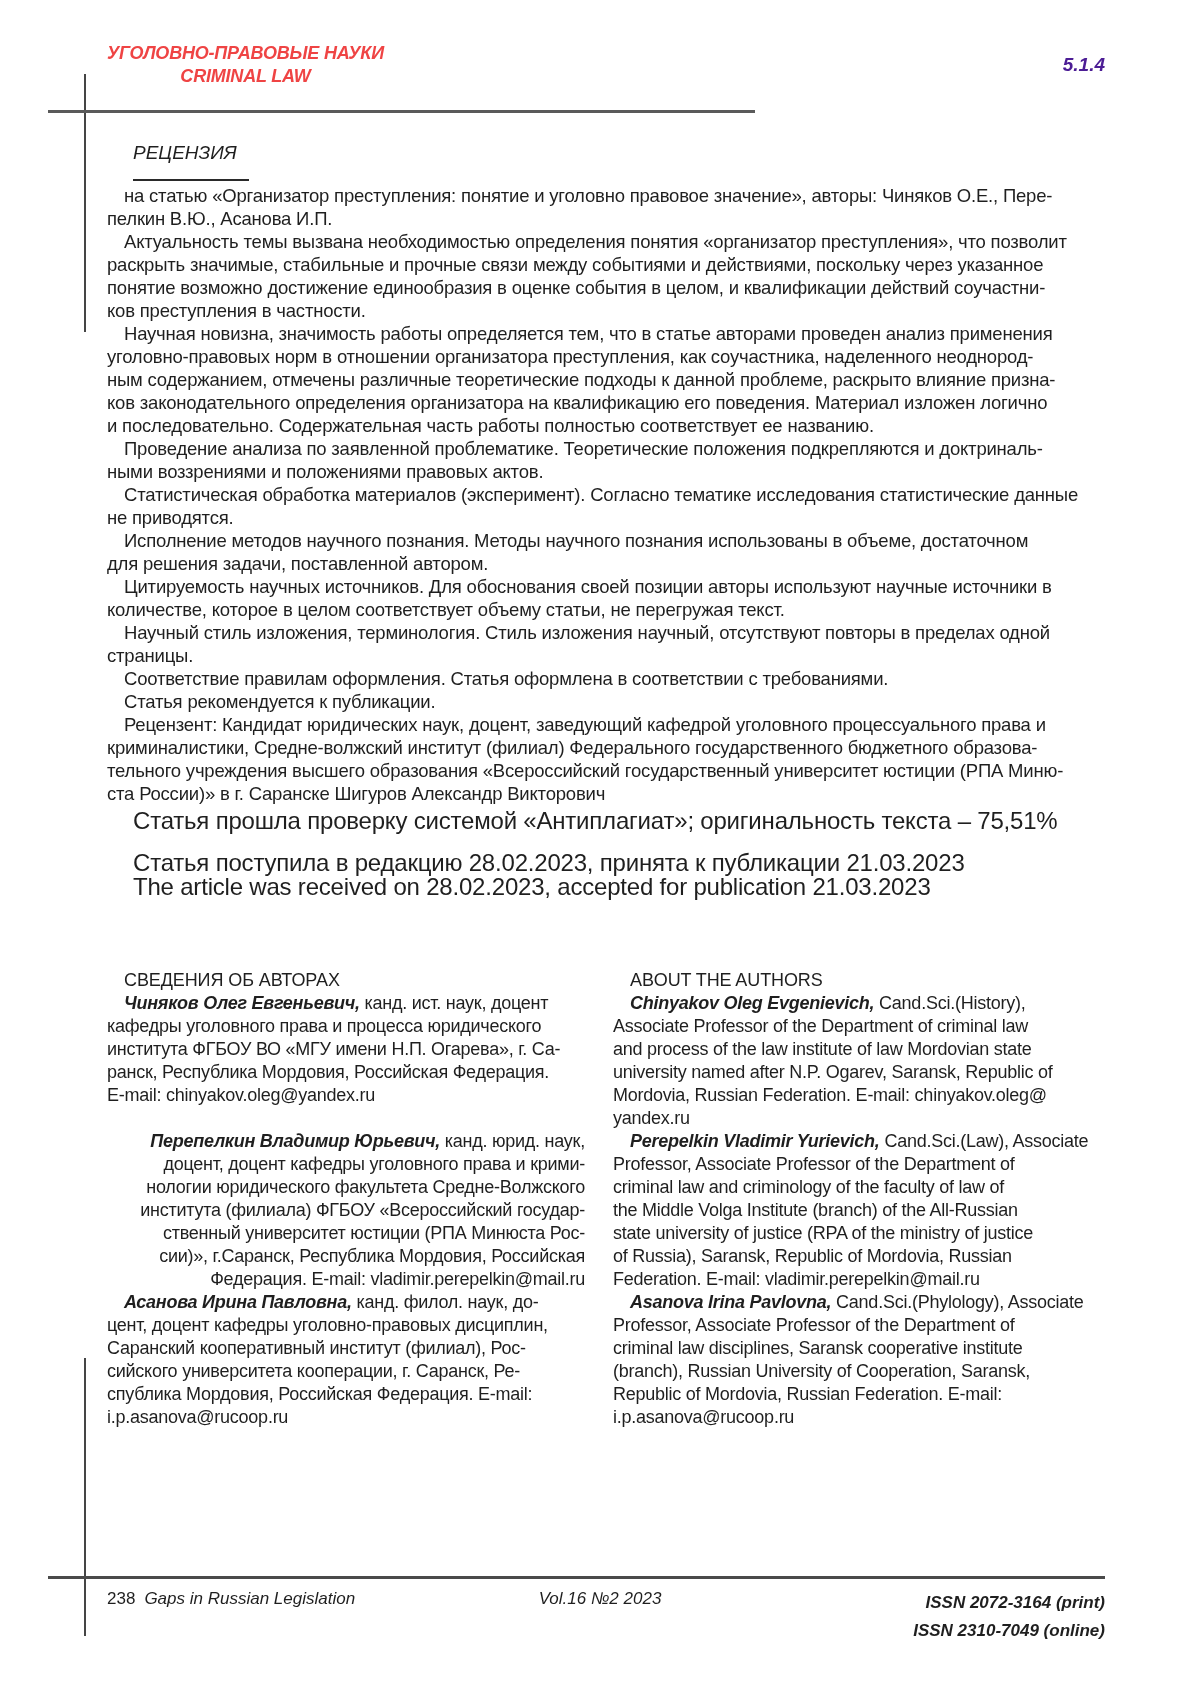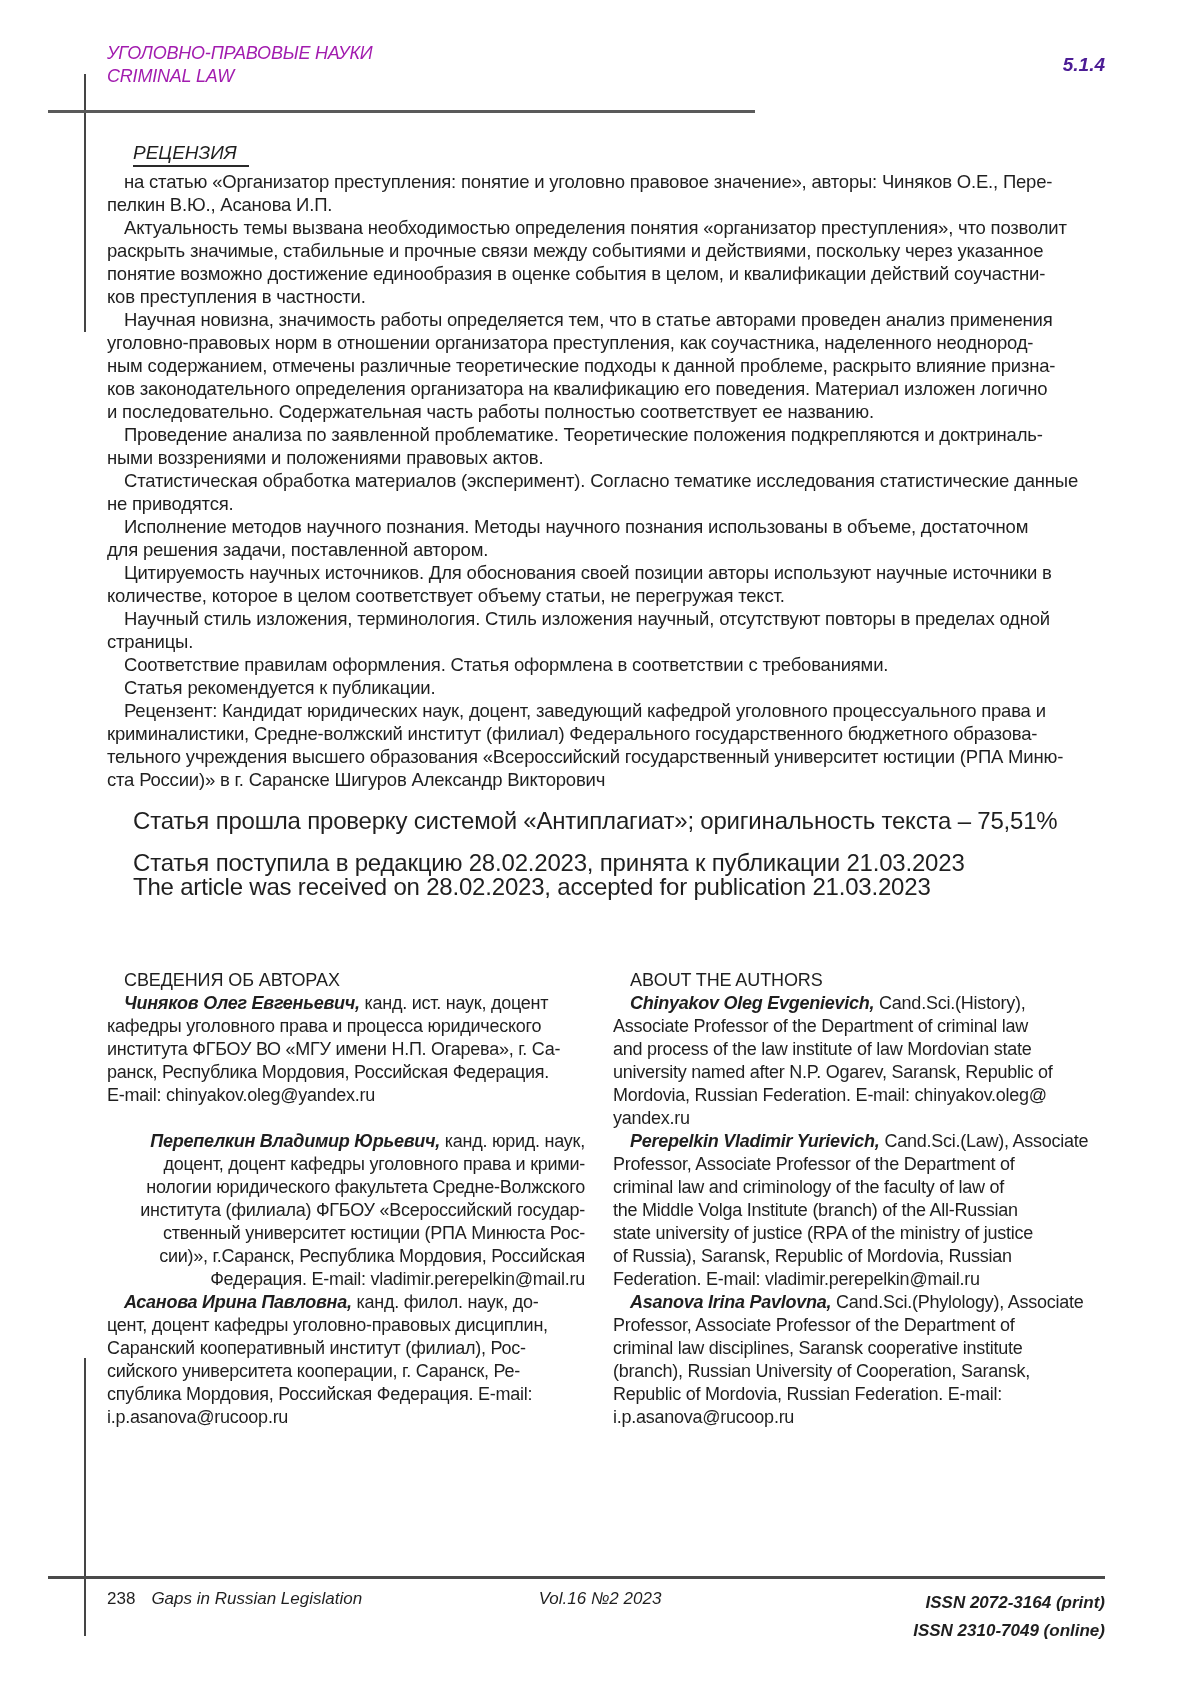--- a/index.html
+++ b/index.html
@@ -13,45 +13,45 @@
     overflow: hidden;
   }
   
   .vline { position: absolute; left: 84px; width: 2px; background: #454545; }
   .vline-top { top: 74px; height: 258px; }
   .vline-bottom { top: 1358px; height: 278px; }
   .header-rule { position: absolute; left: 48px; top: 110px; width: 707px; height: 3px; background: #5a5a5a; }
   .footer-rule { position: absolute; left: 48px; top: 1576px; width: 1057px; height: 3px; background: #4a4a4a; }
 
   
-  .running-head { position: absolute; left: 107px; top: 42px; font-weight: normal; font-style: italic; font-size: 18px; line-height: 23px; color: #a21caf; letter-spacing: -0.2px; }
+  .running-head { position: absolute; left: 107px; top: 42px; font-weight: bold; font-style: italic; font-size: 18px; line-height: 23px; color: #ef4444; letter-spacing: -0.2px; text-align: center; }
   .spec-code { position: absolute; right: 95px; top: 54px; font-weight: bold; font-style: italic; font-size: 19px; color: #4c1d95; }
 
   
   .review { position: absolute; left: 107px; top: 142px; width: 998px; }
   .review-title-row { margin: 0 0 3px 26px; }
-  .review-title { display: inline-block; font-style: italic; font-size: 19px; border-bottom: 2px solid #2a2a2a; padding-right: 12px; padding-bottom: 1px; }
+  .review-title { display: inline-block; font-style: italic; font-size: 19px; border-bottom: 2px solid #2a2a2a; padding-right: 12px; padding-bottom: 15px; }
   .para { white-space: pre-line; text-indent: 17px; font-size: 18.5px; line-height: 23px; margin: 0; letter-spacing: -0.2px; }
 
   .note { position: absolute; left: 133px; font-size: 24px; line-height: 23.5px; letter-spacing: -0.2px; }
   .note-plagiarism { top: 809px; }
   .note-received { top: 851px; }
 
   
   .authors { position: absolute; left: 107px; top: 969px; width: 998px; display: flex; gap: 28px; }
   .col-ru { width: 478px; }
   .col-en { width: 490px; }
   .col-heading { text-indent: 17px; font-size: 18px; line-height: 23px; letter-spacing: -0.1px; }
   .entry { white-space: pre-line; text-indent: 17px; font-size: 18px; line-height: 23px; margin: 0; letter-spacing: -0.25px; }
   .entry-gap { margin-top: 23px; text-align: right; }
   .author-name { font-weight: bold; font-style: italic; }
 
   
   .footer-left { position: absolute; left: 107px; top: 1589px; font-size: 17px; }
-  .page-num { font-style: normal; margin-right: 16px; }
+  .page-num { font-style: normal; margin-right: 9px; }
   .journal-name { font-style: italic; }
   .footer-center { position: absolute; left: 50%; top: 1589px; transform: translateX(-50%); font-style: italic; font-size: 17px; }
   .footer-right { position: absolute; right: 95px; top: 1589px; text-align: right; font-style: italic; font-size: 17px; line-height: 27.5px; font-weight: bold; }
 </style>
 </head>
 <body>
 
 <div class="page">
 
   <div class="vline vline-top"></div>

